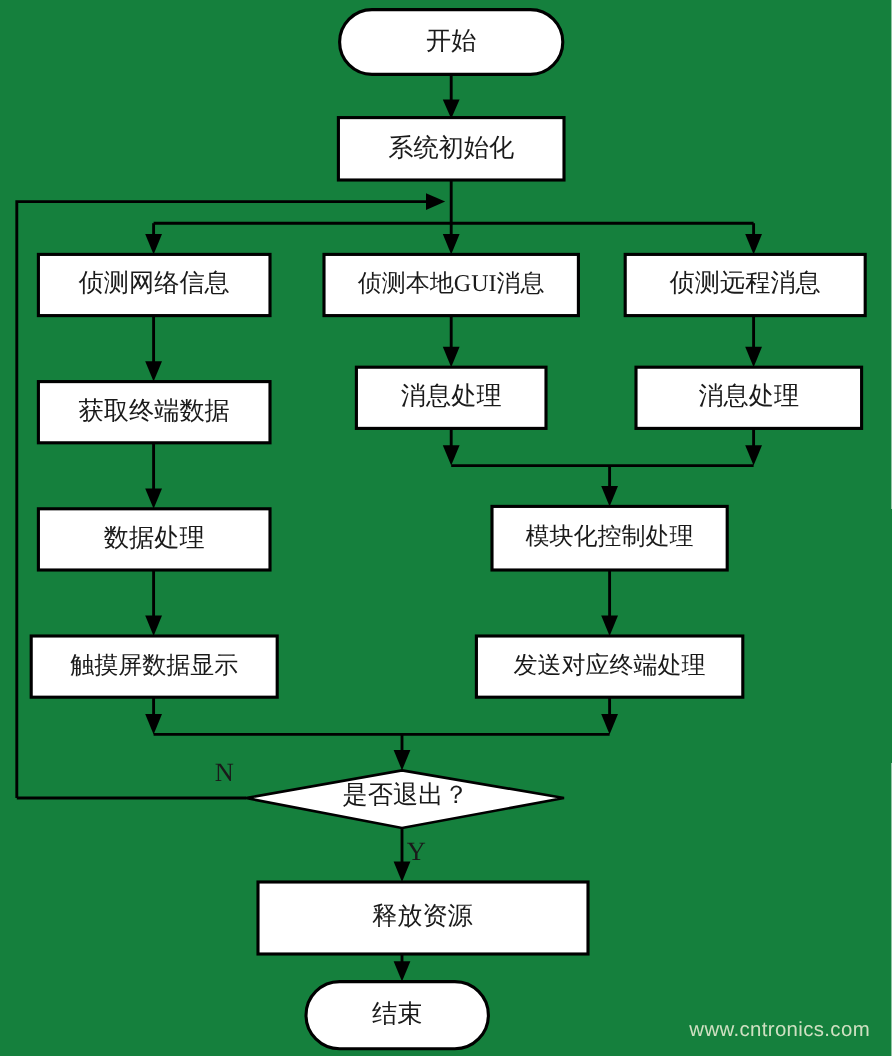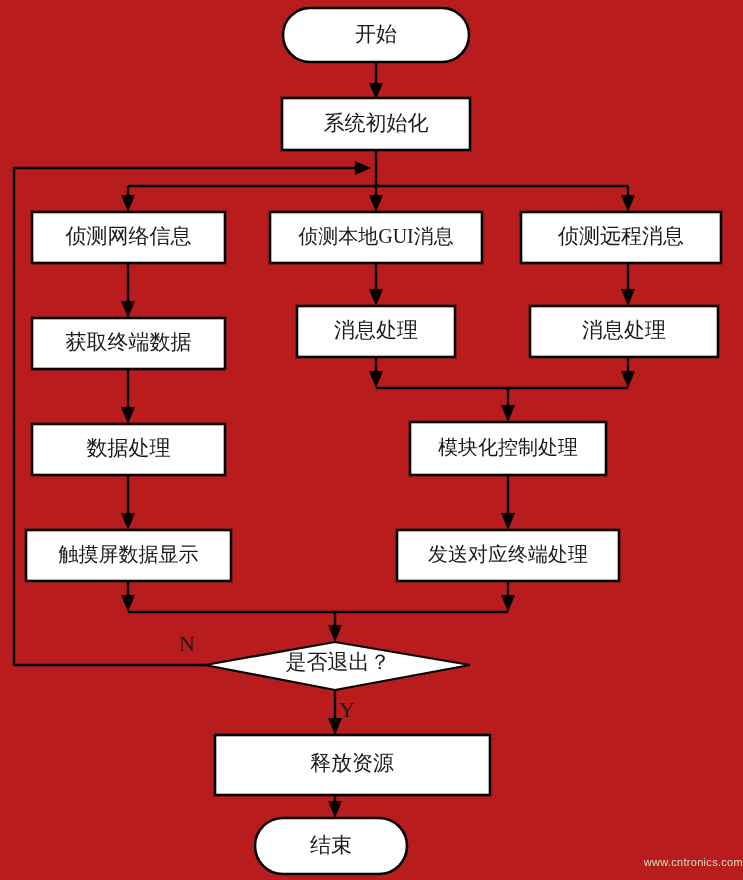--- a/index.html
+++ b/index.html
@@ -7,21 +7,21 @@
     padding: 0;
     background: #ffffff;
   }
   body {
     font-family: "Liberation Serif", "DejaVu Serif", serif;
   }
   #flowchart-root {
     position: relative;
     width: 743px;
     height: 880px;
-    background: #b91c1c;
+    background: #15803d;
     overflow: hidden;
   }
   svg#flow-svg {
     position: absolute;
     top: 0;
     left: 0;
     width: 743px;
     height: 880px;
     display: block;
   }
@@ -56,24 +56,24 @@
   }
   .branch-label {
     font-family: "Liberation Serif", "DejaVu Serif", serif;
     font-size: 22px;
     fill: #1a1a1a;
     text-anchor: middle;
     dominant-baseline: middle;
   }
   .watermark-text {
     position: absolute;
-    right: 0;
+    right: 18px;
     bottom: 12px;
     font-family: "Liberation Sans", "DejaVu Sans", sans-serif;
-    font-size: 11px;
+    font-size: 17px;
     color: #cfe0c2;
     letter-spacing: 0.3px;
     white-space: nowrap;
     user-select: none;
   }
 </style>
 </head>
 <body>
 
 <div id="flowchart-root">

